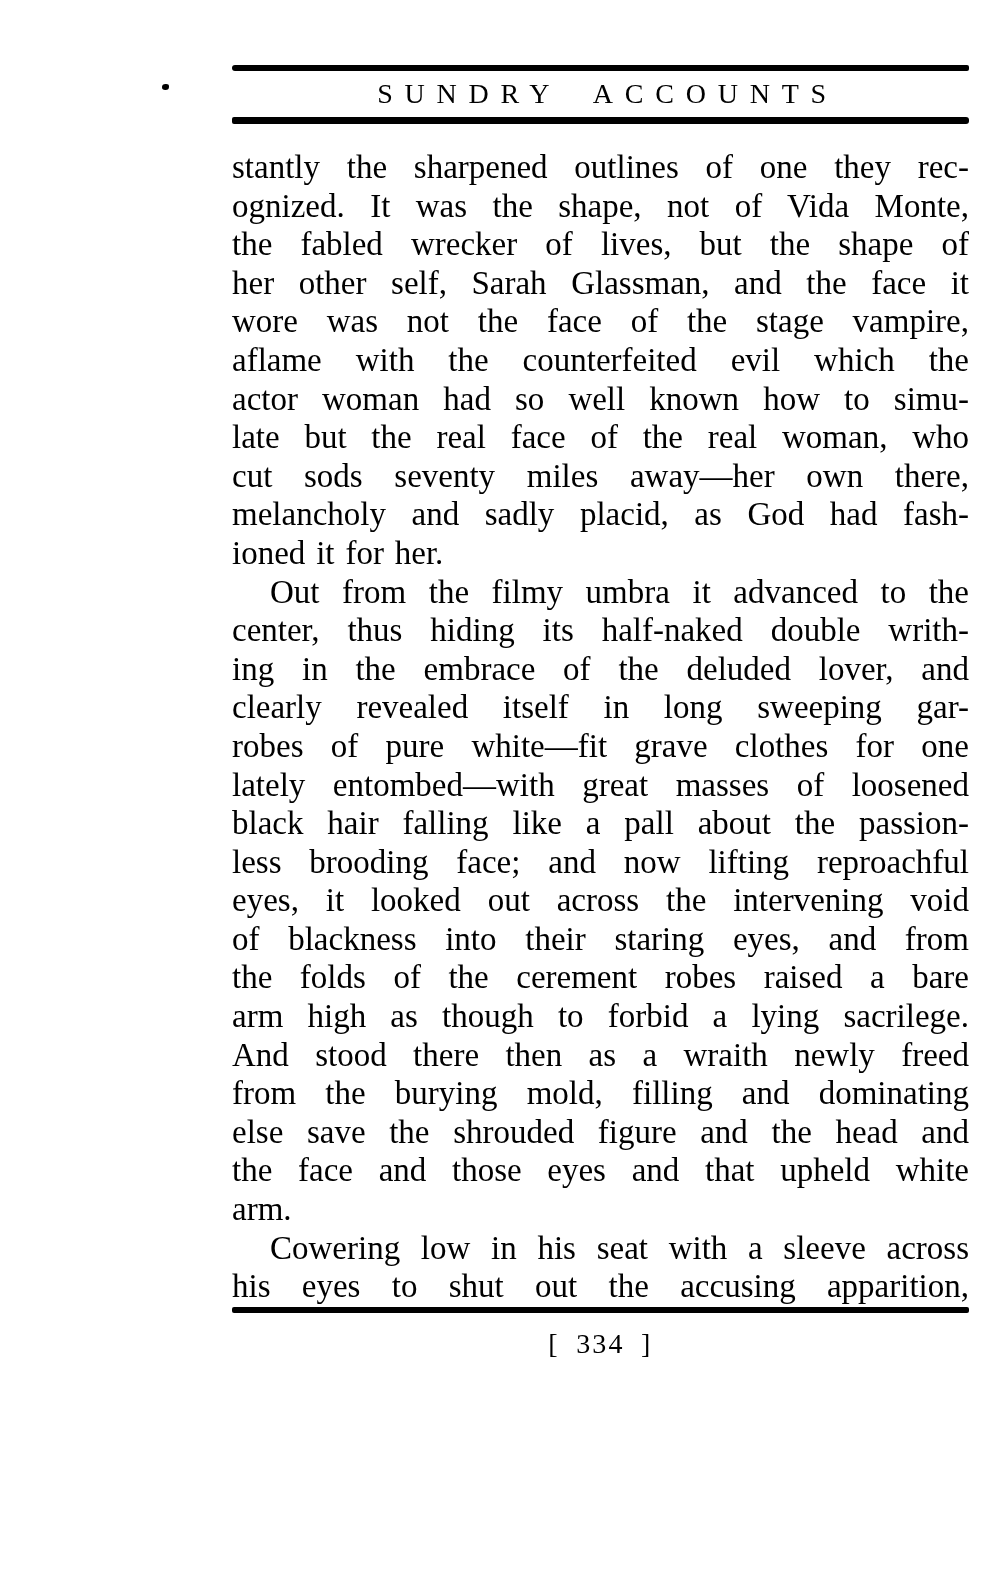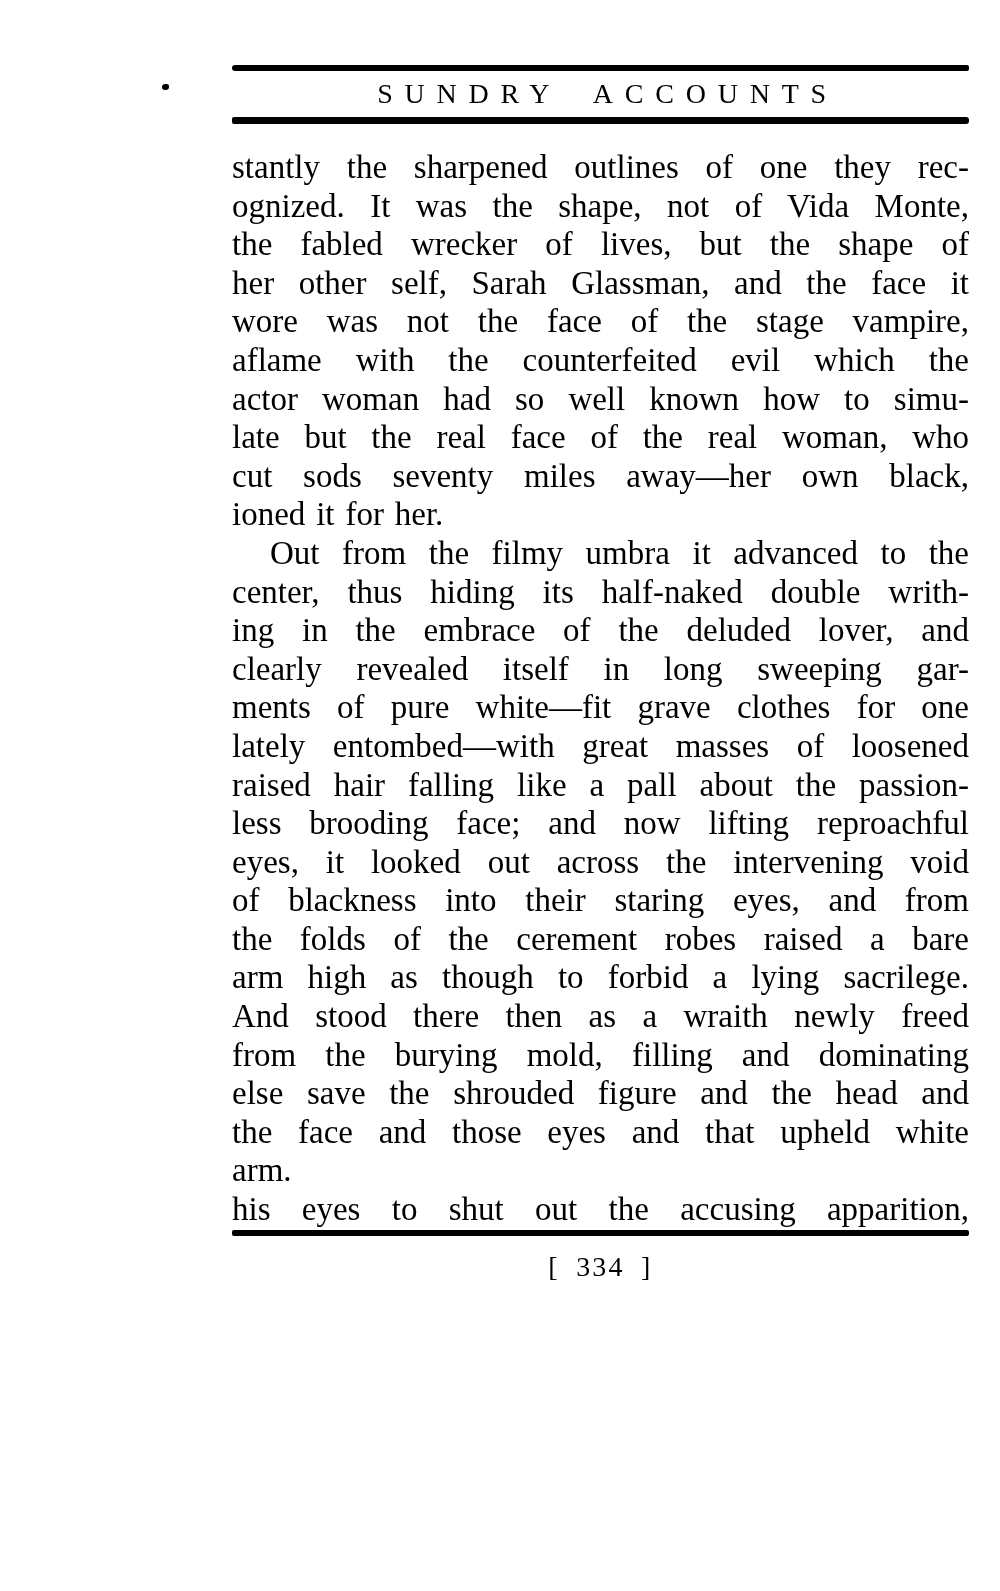--- a/index.html
+++ b/index.html
@@ -87,37 +87,39 @@
     <div class="rule head-bottom"></div>
     <div class="body-text" id="body-text">
         <div class="line just">stantly the sharpened outlines of one they rec-</div>
         <div class="line just">ognized.  It was the shape, not of Vida Monte,</div>
         <div class="line just">the fabled wrecker of lives, but the shape of</div>
         <div class="line just">her other self, Sarah Glassman, and the face it</div>
         <div class="line just">wore was not the face of the stage vampire,</div>
         <div class="line just">aflame with the counterfeited evil which the</div>
         <div class="line just">actor woman had so well known how to simu-</div>
         <div class="line just">late but the real face of the real woman, who</div>
-        <div class="line just">cut sods seventy miles away—her own black,</div>
+        <div class="line just">cut sods seventy miles away—her own there,</div>
+        <div class="line just">melancholy and sadly placid, as God had fash-</div>
         <div class="line">ioned it for her.</div>
         <div class="line just indent">Out from the filmy umbra it advanced to the</div>
         <div class="line just">center, thus hiding its half-naked double writh-</div>
         <div class="line just">ing in the embrace of the deluded lover, and</div>
         <div class="line just">clearly revealed itself in long sweeping gar-</div>
-        <div class="line just">ments of pure white—fit grave clothes for one</div>
+        <div class="line just">robes of pure white—fit grave clothes for one</div>
         <div class="line just">lately entombed—with great masses of loosened</div>
-        <div class="line just">raised hair falling like a pall about the passion-</div>
+        <div class="line just">black hair falling like a pall about the passion-</div>
         <div class="line just">less brooding face;  and now lifting reproachful</div>
         <div class="line just">eyes, it looked out across the intervening void</div>
         <div class="line just">of blackness into their staring eyes, and from</div>
         <div class="line just">the folds of the cerement robes raised a bare</div>
         <div class="line just">arm high as though to forbid a lying sacrilege.</div>
         <div class="line just">And stood there then as a wraith newly freed</div>
         <div class="line just">from the burying mold, filling and dominating</div>
         <div class="line just">else save the shrouded figure and the head and</div>
         <div class="line just">the face and those eyes and that upheld white</div>
         <div class="line">arm.</div>
+        <div class="line just indent">Cowering low in his seat with a sleeve across</div>
         <div class="line just">his eyes to shut out the accusing apparition,</div>
       </div>
     <div class="rule footer-rule"></div>
     <div class="page-number">[ 334 ]</div>
   </div>
 </div>
 
 </body></html>

